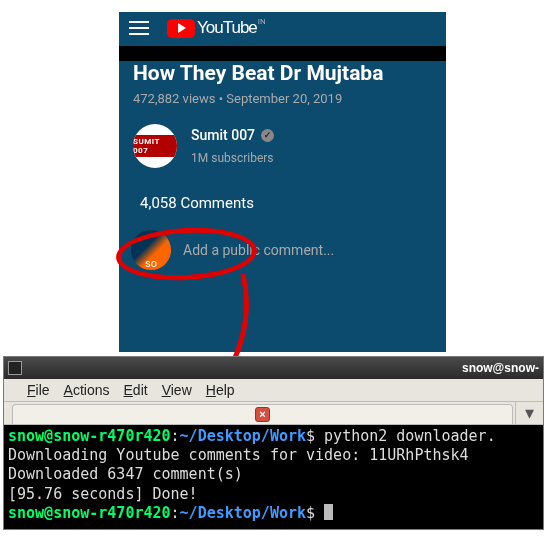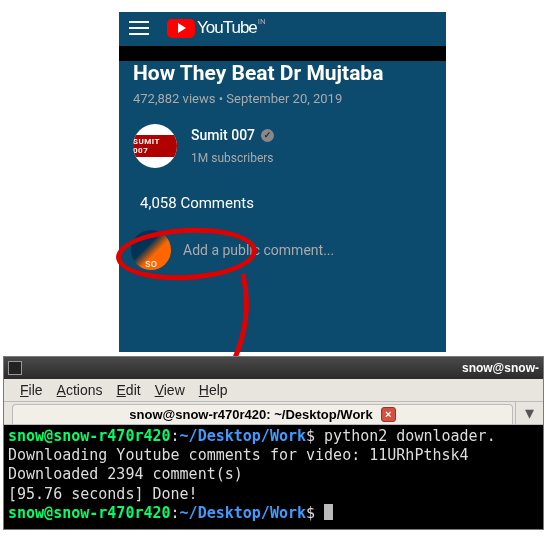--- a/index.html
+++ b/index.html
@@ -130,21 +130,21 @@
     gap: 8px;
     font-weight: 700;
   }
   .term-titlebar .wicon {
     width: 14px; height: 14px; border: 1px solid #999; background:#222;
   }
   .term-titlebar .spacer { flex: 1; }
   .term-menubar {
     background: #e8e5df;
     display: flex; gap: 14px;
-    padding: 3px 16px;
+    padding: 3px 23px;
     font-size: 14px;
     color: #222;
     border-bottom: 1px solid #bbb;
   }
   .term-menubar span u { text-decoration: underline; }
   .term-tabbar {
     background: #e8e5df;
     display: flex; align-items: stretch;
     border-bottom: 1px solid #bbb;
   }
@@ -246,23 +246,22 @@
   </div>
   <div class="term-menubar">
     <span><u>F</u>ile</span>
     <span><u>A</u>ctions</span>
     <span><u>E</u>dit</span>
     <span><u>V</u>iew</span>
     <span><u>H</u>elp</span>
   </div>
   <div class="term-tabbar">
     <div class="term-tab">
-      <span>snow@snow-r470r420: ~/Desktop/Work</span>
       <span class="tab-close">×</span>
     </div>
     <div class="tab-add">▾</div>
   </div>
   <div class="term-body"><span class="g">snow@snow-r470r420</span><span class="w">:</span><span class="b">~/Desktop/Work</span><span class="w">$ </span><span class="w">python2 downloader.</span>
 <span class="w">Downloading Youtube comments for video: 11URhPthsk4</span>
-<span class="w">Downloaded 2394 comment(s)</span>
+<span class="w">Downloaded 6347 comment(s)</span>
 <span class="w">[95.76 seconds] Done!</span>
 <span class="g">snow@snow-r470r420</span><span class="w">:</span><span class="b">~/Desktop/Work</span><span class="w">$ </span><span class="cursor"></span></div>
 </div>
 
 </body></html>

